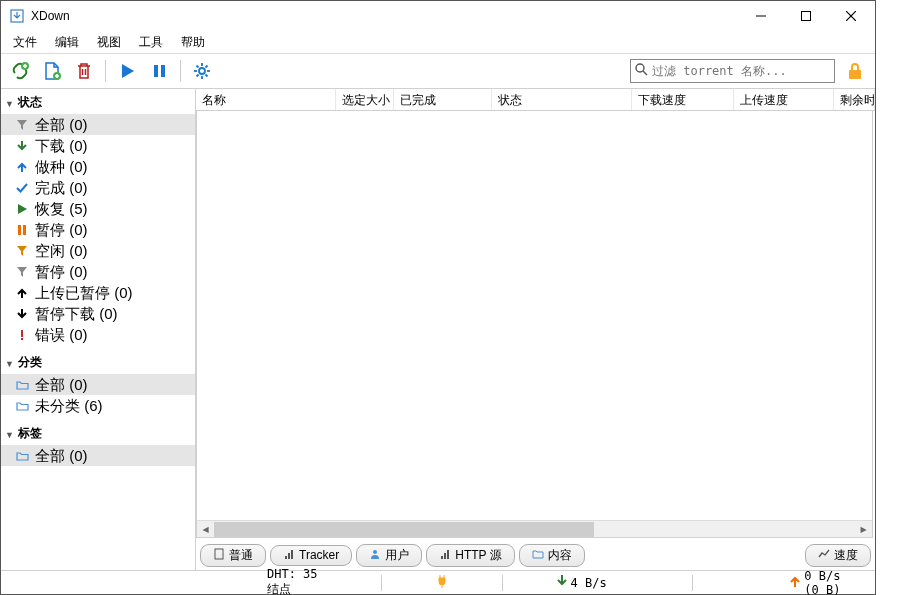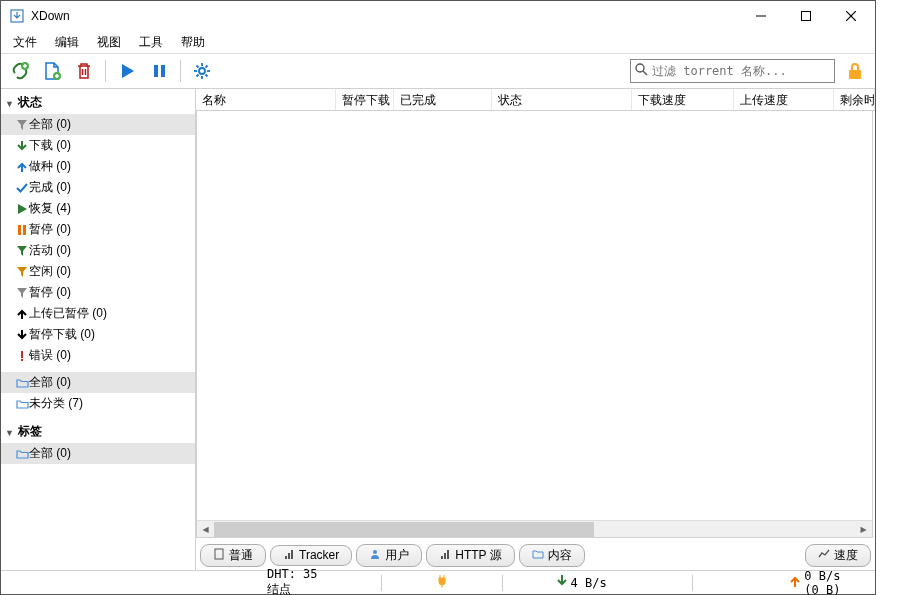--- a/index.html
+++ b/index.html
@@ -17,21 +17,21 @@
   .tool-sep { width: 1px; height: 22px; background: #ccc; margin: 0 2px; }
   .tool-spacer { flex: 1; }
   .search-box { width: 205px; height: 24px; border: 1px solid #888; display: flex; align-items: center; padding: 0 4px; gap: 4px; }
   .search-input { border:none; outline:none; flex:1; font-size:12px; font-family: monospace; color:#0f766e;}
   .lock-btn { width: 28px; height: 26px; display:flex; align-items:center; justify-content:center;}
 
   .main { flex: 1; display: flex; min-height: 0; }
   .sidebar { width: 195px; border-right: 1px solid #d0d0d0; overflow-y:auto; padding-top:2px;}
   .side-header { display:flex; align-items:center; padding: 3px 4px; font-weight:bold; font-size:12px; gap:4px;}
   .side-header .chevron::before { content:"▼"; font-size:9px; color:#555;}
-  .side-item { display:flex; align-items:center; padding: 3px 4px 3px 14px; font-size:12px; line-height:15px;}
+  .side-item { display:flex; align-items:center; padding: 3px 4px 3px 14px; gap:6px; font-size:15px; line-height:15px;}
   .side-item.sel { background: #e5e5e5; }
   .side-icon { width:14px; height:14px; display:flex; align-items:center; justify-content:center; flex-shrink:0;}
 
   .content { flex:1; display:flex; flex-direction:column; min-width:0;}
   .table-head { height: 22px; display:flex; border-bottom:1px solid #d0d0d0; font-size:12px;}
   .table-head .col { padding: 3px 6px; border-right:1px solid #e8e8e8; white-space:nowrap; overflow:hidden;}
   .table-body { flex:1; background:#fff; border:1px solid #d0d0d0; border-top:none; margin:0 2px 2px 0; min-height:0; overflow:hidden; position:relative;}
   .hscroll { position:absolute; bottom:0; left:0; right:0; height:17px; background:#f0f0f0; border-top:1px solid #ddd; display:flex; align-items:center;}
   .hscroll-left, .hscroll-right { width:17px; height:100%; display:flex; align-items:center; justify-content:center; font-size:8px; color:#666;}
   .hscroll-thumb { height:15px; background:#cdcdcd; width:380px; margin-left:0px;}
@@ -190,42 +190,34 @@
               </svg>
             </span>
             <span>完成 (0)</span>
           </div>
           <div class="side-item">
             <span class="side-icon">
               <svg width="12" height="12" viewBox="0 0 12 12">
                 <path d="M2 1 L11 6 L2 11 Z" fill="#2e7d32"></path>
               </svg>
             </span>
-            <span>恢复 (4)</span>
+            <span>恢复 (5)</span>
           </div>
           <div class="side-item">
             <span class="side-icon">
               <svg width="12" height="12" viewBox="0 0 12 12">
                 <rect x="2" y="1" width="3" height="10" fill="#ef6c00"></rect>
                 <rect x="7" y="1" width="3" height="10" fill="#ef6c00"></rect>
               </svg>
             </span>
             <span>暂停 (0)</span>
           </div>
           <div class="side-item">
             <span class="side-icon">
               <svg width="12" height="12" viewBox="0 0 12 12">
-                <path d="M1 1 L11 1 L7 6 L7 11 L5 9 L5 6 Z" fill="#2e7d32"></path>
-              </svg>
-            </span>
-            <span>活动 (0)</span>
-          </div>
-          <div class="side-item">
-            <span class="side-icon">
-              <svg width="12" height="12" viewBox="0 0 12 12">
                 <path d="M1 1 L11 1 L7 6 L7 11 L5 9 L5 6 Z" fill="#d98400"></path>
               </svg>
             </span>
             <span>空闲 (0)</span>
           </div>
           <div class="side-item">
             <span class="side-icon">
               <svg width="12" height="12" viewBox="0 0 12 12">
                 <path d="M1 1 L11 1 L7 6 L7 11 L5 9 L5 6 Z" fill="#888"></path>
               </svg>
@@ -252,36 +244,40 @@
             <span class="side-icon">
               <svg width="12" height="12" viewBox="0 0 12 12">
                 <rect x="5" y="1" width="2" height="7" fill="#c62828"></rect>
                 <rect x="5" y="9" width="2" height="2" fill="#c62828"></rect>
               </svg>
             </span>
             <span>错误 (0)</span>
           </div>
         </div>
       <div style="height:6px"></div>
+      <div class="side-header">
+          <span class="chevron"></span>
+          <span>分类</span>
+        </div>
       <div id="cat-list">
           <div class="side-item sel">
             <span class="side-icon">
               <svg width="13" height="12" viewBox="0 0 13 12">
                 <path d="M1 3 L4 3 L5.5 4.5 L12 4.5 L12 10 L1 10 Z" fill="none" stroke="#4a90d9" stroke-width="1.2"></path>
               </svg>
             </span>
             <span>全部 (0)</span>
           </div>
           <div class="side-item">
             <span class="side-icon">
               <svg width="13" height="12" viewBox="0 0 13 12">
                 <path d="M1 3 L4 3 L5.5 4.5 L12 4.5 L12 10 L1 10 Z" fill="none" stroke="#4a90d9" stroke-width="1.2"></path>
               </svg>
             </span>
-            <span>未分类 (7)</span>
+            <span>未分类 (6)</span>
           </div>
         </div>
       <div style="height:6px"></div>
       <div class="side-header">
           <span class="chevron"></span>
           <span>标签</span>
         </div>
       <div id="tag-list">
           <div class="side-item sel">
             <span class="side-icon">
@@ -290,21 +286,21 @@
               </svg>
             </span>
             <span>全部 (0)</span>
           </div>
         </div>
     </div>
 
     <div class="content">
       <div class="table-head">
         <div class="col" style="width:140px">名称</div>
-        <div class="col" style="width:58px">暂停下载</div>
+        <div class="col" style="width:58px">选定大小</div>
         <div class="col" style="width:98px">已完成</div>
         <div class="col" style="width:140px">状态</div>
         <div class="col" style="width:102px">下载速度</div>
         <div class="col" style="width:100px">上传速度</div>
         <div class="col" style="flex:1">剩余时间</div>
       </div>
       <div class="table-body">
         <div class="hscroll">
           <div class="hscroll-left">◀</div>
           <div class="hscroll-thumb"></div>

